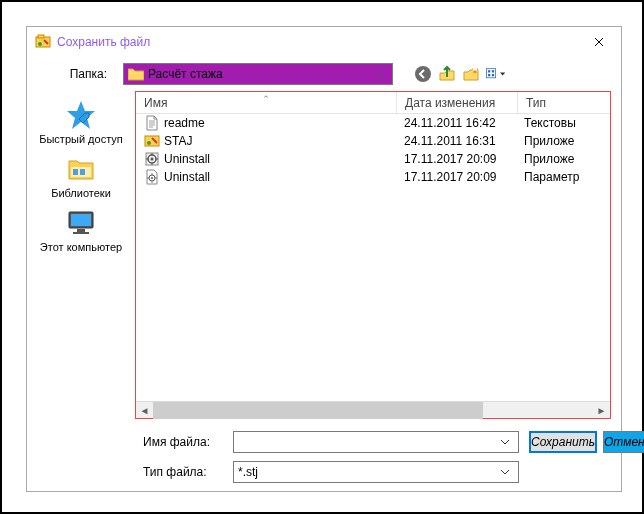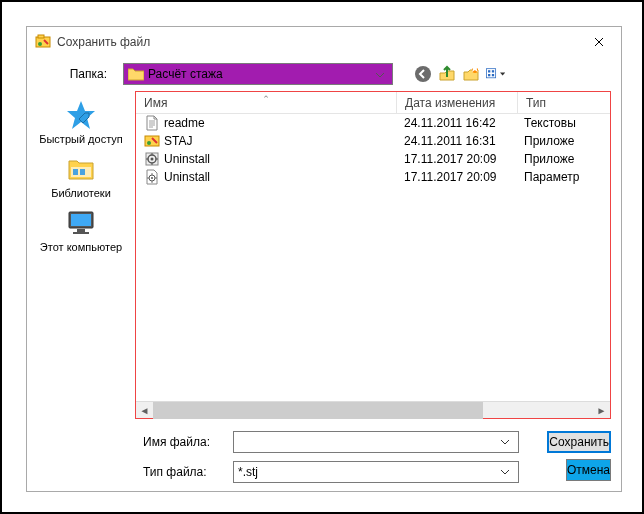--- a/index.html
+++ b/index.html
@@ -1,21 +1,21 @@
 <!DOCTYPE html>
 <html><head>
 <meta charset="utf-8">
 <style>
   * { box-sizing: border-box; font-family: 'Segoe UI', Tahoma, sans-serif; font-size: 12px; }
   body { margin: 0; background: #fff; }
   .frame { width: 644px; height: 514px; background: #fff; border: 2px solid #000; position: relative; }
   .window { position: absolute; left: 24px; top: 24px; width: 596px; height: 466px; border: 1px solid #a9a9a9; background: #fff; display: flex; flex-direction: column; }
   .titlebar { height: 30px; display: flex; align-items: center; padding: 0 0 0 8px; }
   .titlebar .ticon { width: 16px; height: 16px; margin-right: 6px; }
-  .titlebar .title { flex: 1; color: #404040; font-size: 12px; }
+  .titlebar .title { flex: 1; color: #8b5cf6; font-size: 12px; }
   .titlebar .close { width: 44px; height: 30px; display: flex; align-items: center; justify-content: center; cursor: pointer; }
   .toprow { height: 34px; display: flex; align-items: center; padding-left: 90px; gap: 6px; }
   .toprow .lbl { text-align: right; width: 40px; margin-left: -50px; margin-right: 10px; }
   .folder-combo { width: 270px; height: 22px; border: 1px solid #7a7a7a; display: flex; align-items: center; padding: 0 4px; background: #a21caf; }
   .folder-combo .fico { width: 16px; height: 14px; margin-right: 4px; }
   .folder-combo .ftxt { flex: 1; }
   .folder-combo .drop { width: 16px; text-align: center; color: #555; cursor: pointer; }
   .nav-icons { display: flex; align-items: center; gap: 4px; margin-left: 14px; }
   .nav-icons span { width: 20px; height: 20px; display: flex; align-items: center; justify-content: center; cursor: pointer; }
   .body { flex: 1; display: flex; min-height: 0; }
@@ -38,21 +38,21 @@
   .row .rd { width: 120px; }
   .row .rt { flex: 1; }
   .ico16 { width: 16px; height: 16px; display: inline-flex; align-items: center; justify-content: center; flex-shrink: 0; }
   .hscroll { height: 17px; background: #f0f0f0; border-top: 1px solid #dcdcdc; display: flex; align-items: center; }
   .hscroll .arrow { width: 17px; height: 17px; display: flex; align-items: center; justify-content: center; color: #606060; cursor: pointer; font-size: 10px; }
   .hscroll .track { flex: 1; height: 17px; position: relative; }
   .hscroll .thumb { height: 17px; background: #cdcdcd; }
   .bottom { padding: 4px 10px 8px 0; display: flex; }
   .bottom-left { width: 108px; }
   .bottom-mid { flex: 1; display: flex; flex-direction: column; gap: 8px; padding-left: 8px; }
-  .bottom-right { width: 92px; display: flex; flex-direction: column; gap: 6px; align-items: flex-end; padding-left: 10px; }
+  .bottom-right { width: 92px; display: flex; flex-direction: row; gap: 6px; align-items: flex-start; padding-left: 10px; font-style: italic; }
   .field { display: flex; align-items: center; gap: 22px; }
   .field .flbl { width: 68px; text-align: left; }
   .combo { flex: 1; height: 22px; border: 1px solid #7a7a7a; background: #fff; display: flex; align-items: center; padding: 0 4px; }
   .combo input { border: none; outline: none; flex: 1; background: transparent; font-size: 12px; padding: 0; }
   .combo .txt { flex: 1; }
   .combo .cdrop { width: 18px; text-align: center; color: #333; cursor: pointer; border-left: 0; }
   .combo .cdrop svg { display: block; margin: 0 auto; }
   .btn { height: 22px; border: 1px solid #7a7a7a; background: #0ea5e9; display: flex; align-items: center; justify-content: center; cursor: pointer; font-size: 12px; }
   .btn.primary { border: 2px solid #0078d7; background: #e1e1e1; }
 </style>

